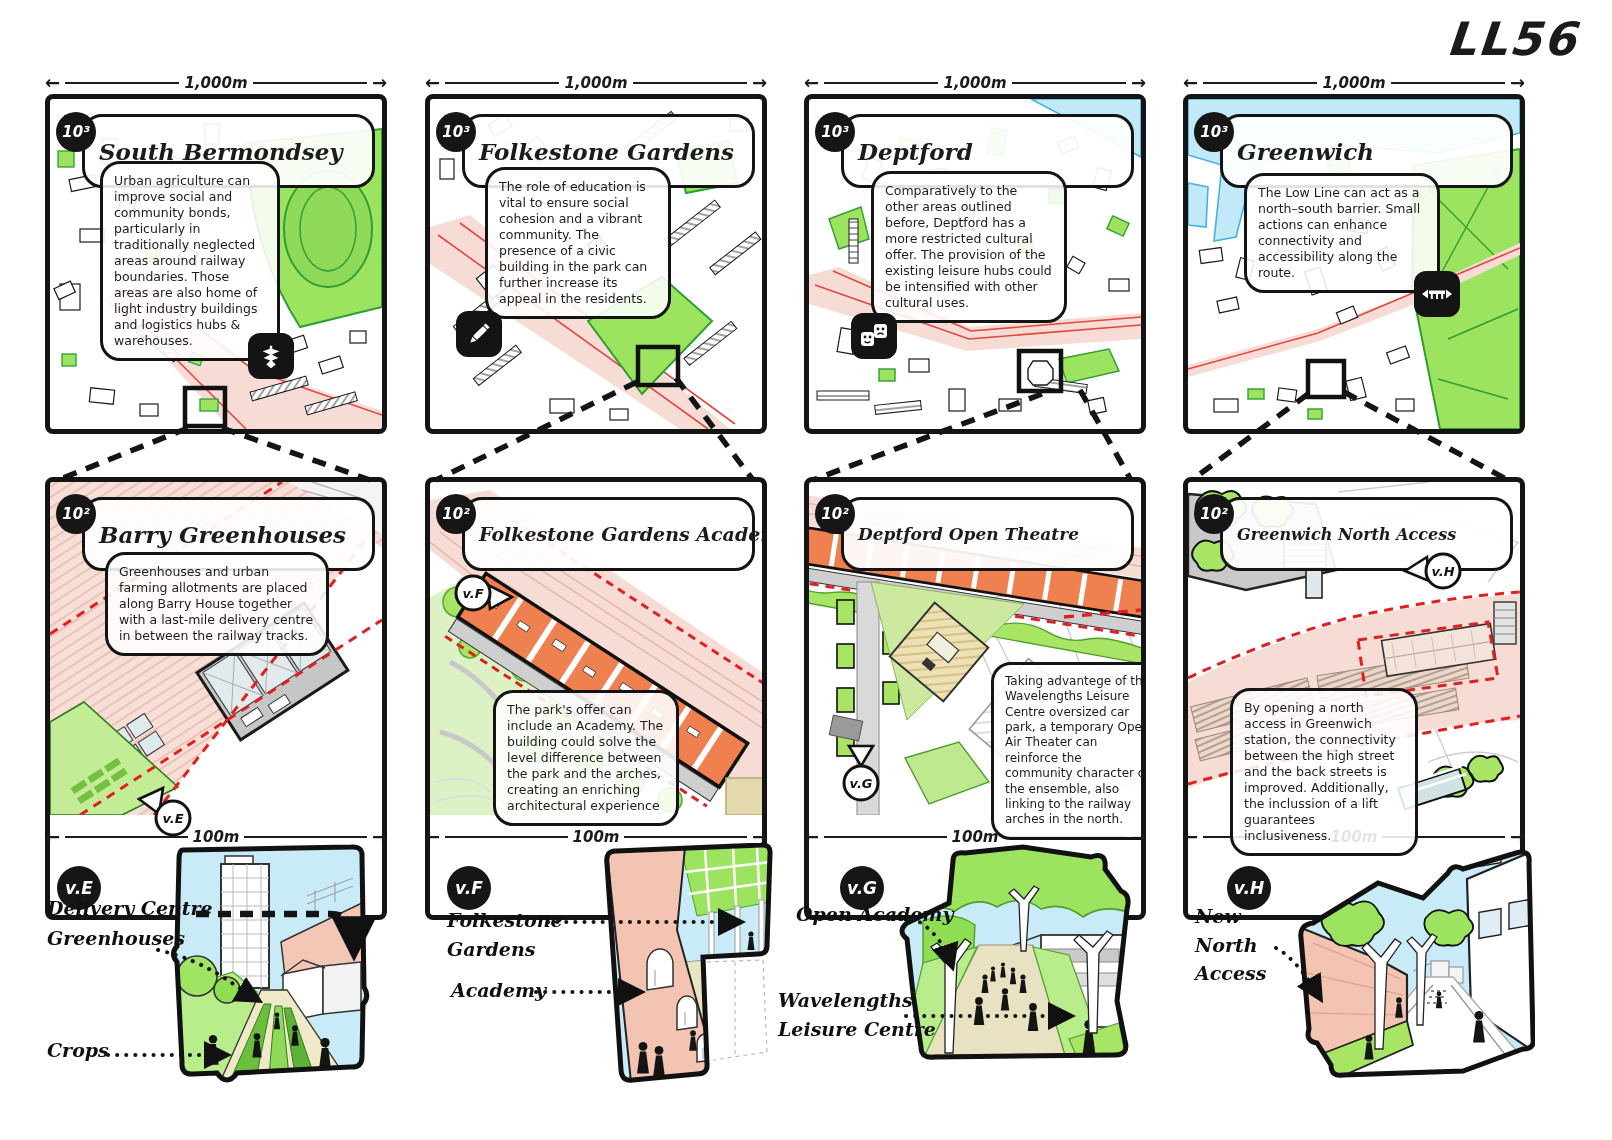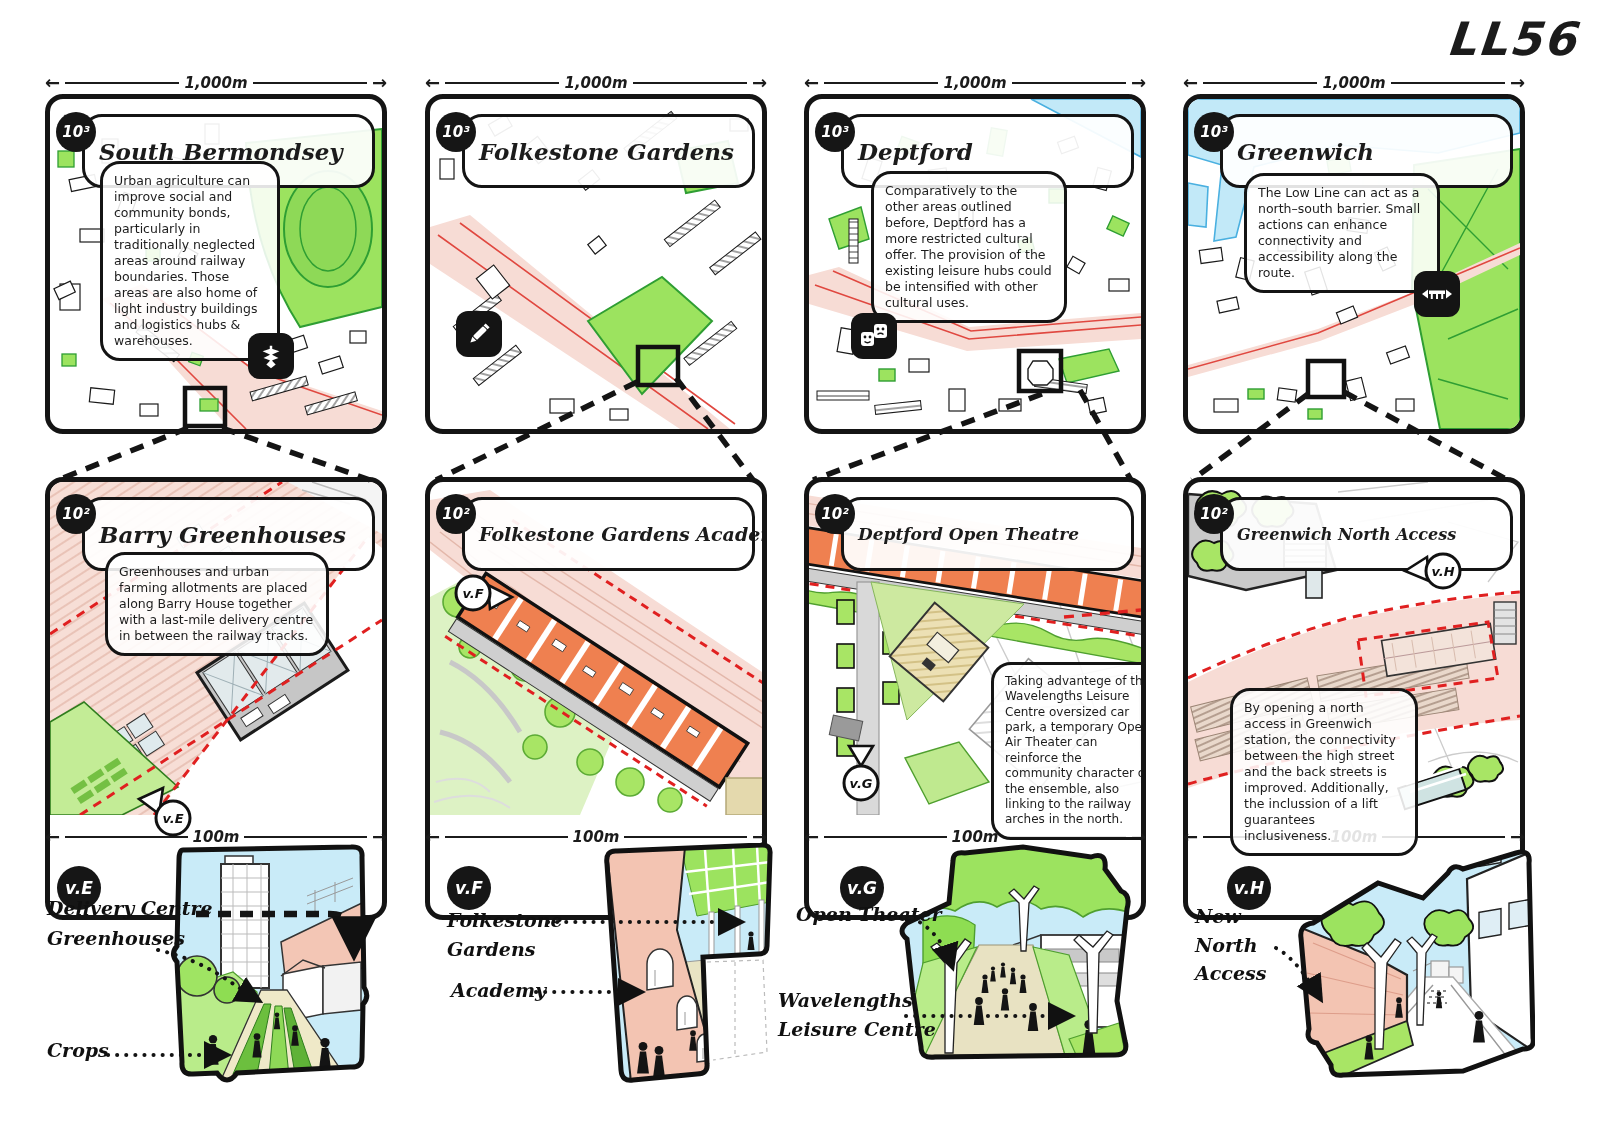--- a/index.html
+++ b/index.html
@@ -8,21 +8,21 @@
   .logo{position:absolute;top:12px;right:30px;font:800 italic 46px "DejaVu Sans",sans-serif;
         transform:skewX(-8deg);letter-spacing:2px}
   .col{position:absolute;top:0;width:342px;height:1140px}
   
   .scalebar{position:absolute;left:0;right:0;display:flex;align-items:center;gap:5px;height:22px;
             font:700 italic 15px "DejaVu Sans",sans-serif}
   .scalebar .sb-line{flex:1;border-top:2.4px solid #1b1b1b}
   .scalebar .sb-arrow{font-size:18px;font-weight:700;line-height:1}
   .sb-top{top:72px}.sb-mid{top:826px}
   
-  .map{position:absolute;left:0;width:342px;border:5px solid #141414;border-radius:18px;
+  .map{position:absolute;left:0;width:342px;border:5px solid #141414;border-radius:8px;
        background:#fff;overflow:hidden;box-sizing:border-box}
   .map-top{top:94px;height:340px}
   .map-mid{top:477px;height:443px}
   .map svg.art{position:absolute;left:0;top:0}
   .badge{position:absolute;width:40px;height:40px;border-radius:50%;background:#161616;color:#fff;
          display:flex;align-items:center;justify-content:center;z-index:4;
          font:700 italic 15px "DejaVu Sans",sans-serif}
   .pill{position:absolute;left:32px;right:7px;top:15px;height:36px;border:3.4px solid #141414;
         border-radius:20px;background:rgba(255,255,255,.93);display:flex;align-items:center;
         padding:16px 14px;font:700 italic 23px "DejaVu Serif",serif;z-index:3;white-space:nowrap}
@@ -284,20 +284,21 @@
         <rect x="160" y="140" width="14" height="12" transform="rotate(-38 167 146)"></rect>
         <rect x="300" y="20" width="18" height="12"></rect>
         <rect x="180" y="310" width="18" height="11"></rect>
       </g>
       <rect x="208" y="248" width="40" height="38" fill="none" stroke="#111" stroke-width="4.5"></rect>
     </svg>
     <div class="badge" style="left:6px;top:13px">10³</div>
     <div class="pill">
         <span>Folkestone Gardens</span>
       </div>
+    <div class="bubble" style="left:55px;top:68px;width:158px">The role of education is vital to ensure social cohesion and a vibrant community. The presence of a civic building in the park can further increase its appeal in the residents.</div>
     <div class="micon" style="left:26px;top:212px">
       <svg width="30" height="30" viewBox="0 0 32 32">
         <g transform="rotate(45 16 16)" fill="#fff">
           <rect x="13" y="3" width="6" height="3"></rect>
           <rect x="13" y="7" width="6" height="15" rx="1"></rect>
           <polygon points="13,23 19,23 16,29"></polygon>
         </g>
       </svg>
     </div>
   </div>
@@ -347,20 +348,21 @@
         <rect x="52" y="149" width="312" height="15" fill="#cfcfcf" stroke="#333" stroke-width="1"></rect>
         <line x1="52" y1="170" x2="364" y2="170" stroke="#e02020" stroke-width="3" stroke-dasharray="8 6"></line>
         <line x1="45" y1="36" x2="370" y2="36" stroke="#e02020" stroke-width="3" stroke-dasharray="8 6"></line>
       </g>
       <rect x="296" y="296" width="40" height="37" fill="#e4d9ad" stroke="#b4a878" stroke-width="1.5"></rect>
     </svg>
     <div class="badge" style="left:6px;top:12px">10²</div>
     <div class="pill" style="font-size:19px">
         <span>Folkestone Gardens Academy</span>
       </div>
+    <div class="bubble" style="left:63px;top:208px;width:158px">The park's offer can include an Academy. The building could solve the level difference between the park and the arches, creating an enriching architectural experience</div>
   </div>
   <svg class="vmark" style="left:27px;top:571px" width="64" height="46" viewBox="0 0 64 46">
     <polygon points="36,14 60,26 38,38" fill="#fff" stroke="#111" stroke-width="2.6"></polygon>
     <circle cx="21" cy="22" r="17" fill="#fff" stroke="#111" stroke-width="3"></circle>
     <text x="21" y="27" text-anchor="middle">v.F</text>
   </svg>
 
   <div class="scalebar sb-mid">
     <span class="sb-arrow">←</span>
       <span class="sb-line"></span>
@@ -576,21 +578,21 @@
 
   <div class="scalebar sb-mid">
     <span class="sb-arrow">←</span>
       <span class="sb-line"></span>
     <span>100m</span>
     <span class="sb-line"></span>
       <span class="sb-arrow">→</span>
   </div>
 
   <div class="vbadge" style="left:36px;top:866px">v.G</div>
-  <div class="llabel" style="left:-8px;top:900px">Open Theater</div>
+  <div class="llabel" style="left:-8px;top:900px">Open Academy</div>
   <div class="llabel" style="left:-26px;top:986px">Wavelengths
 Leisure Centre</div>
 
   <svg class="sketch" style="left:89px;top:843px" width="238" height="255" viewBox="0 0 238 255">
     <defs>
         <clipPath id="cpG">
           <path d="M14,96 Q4,88 14,80 L56,60 L60,18 Q60,8 72,10 L130,4 L198,14 Q214,8 212,26 L228,48 Q238,52 234,66 L224,158 L232,198 Q236,212 222,212 L42,214 Q28,216 28,204 L20,150 Z"></path>
         </clipPath>
       </defs>
     <g clip-path="url(#cpG)">

